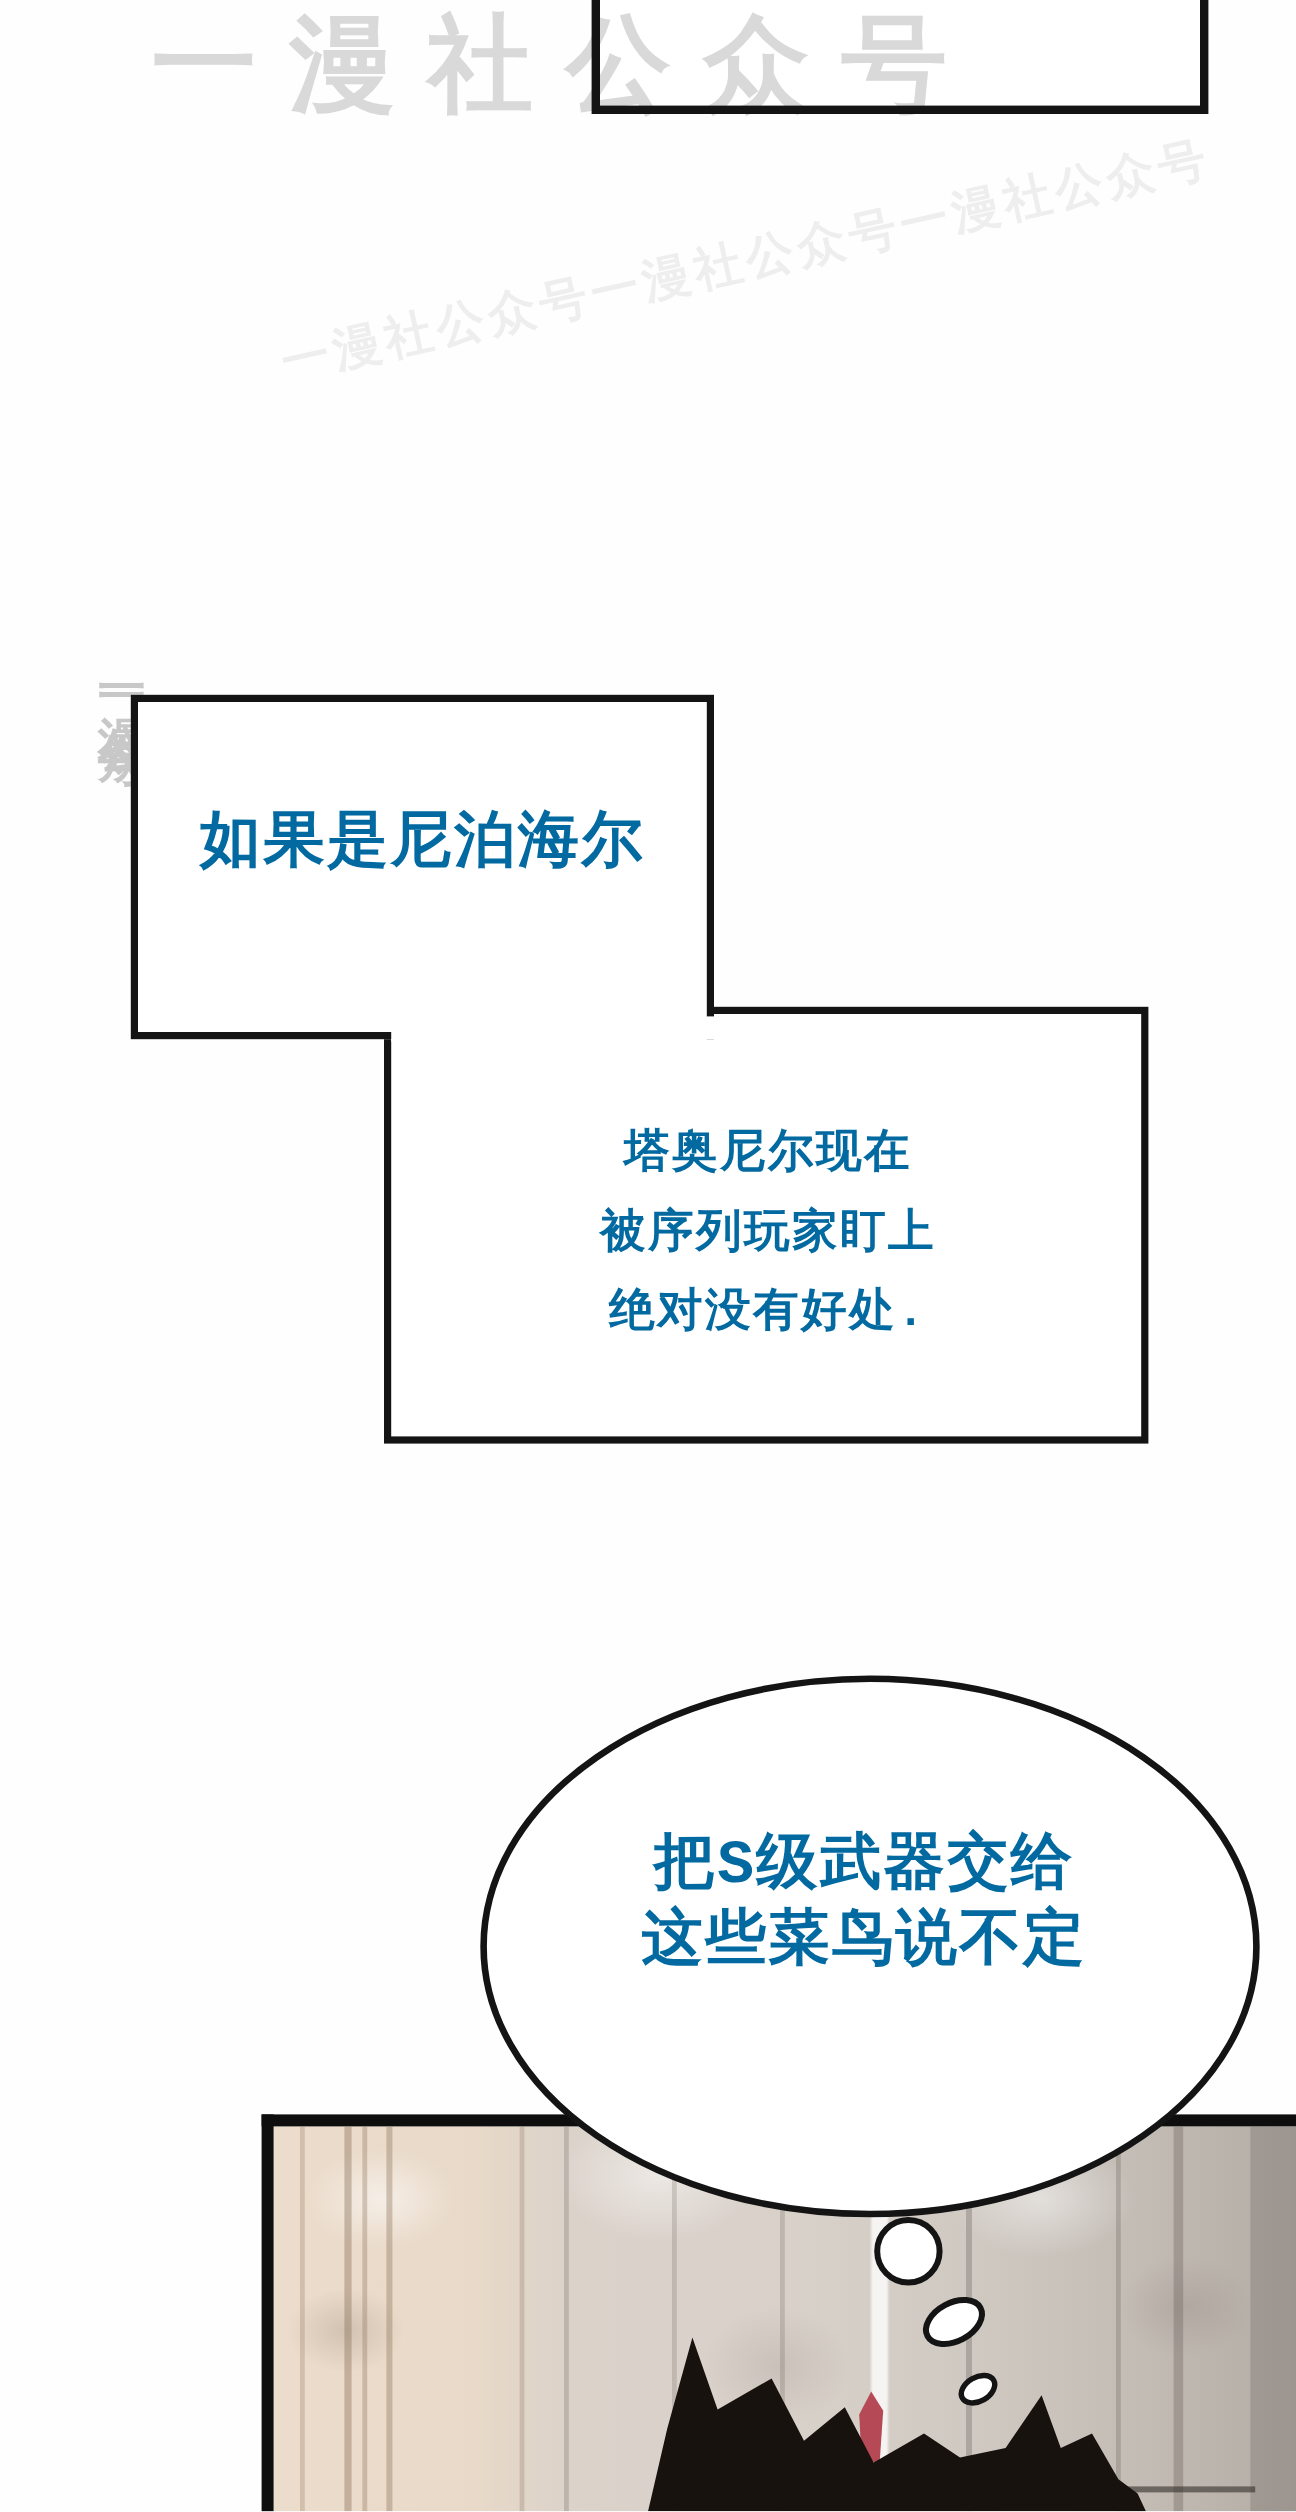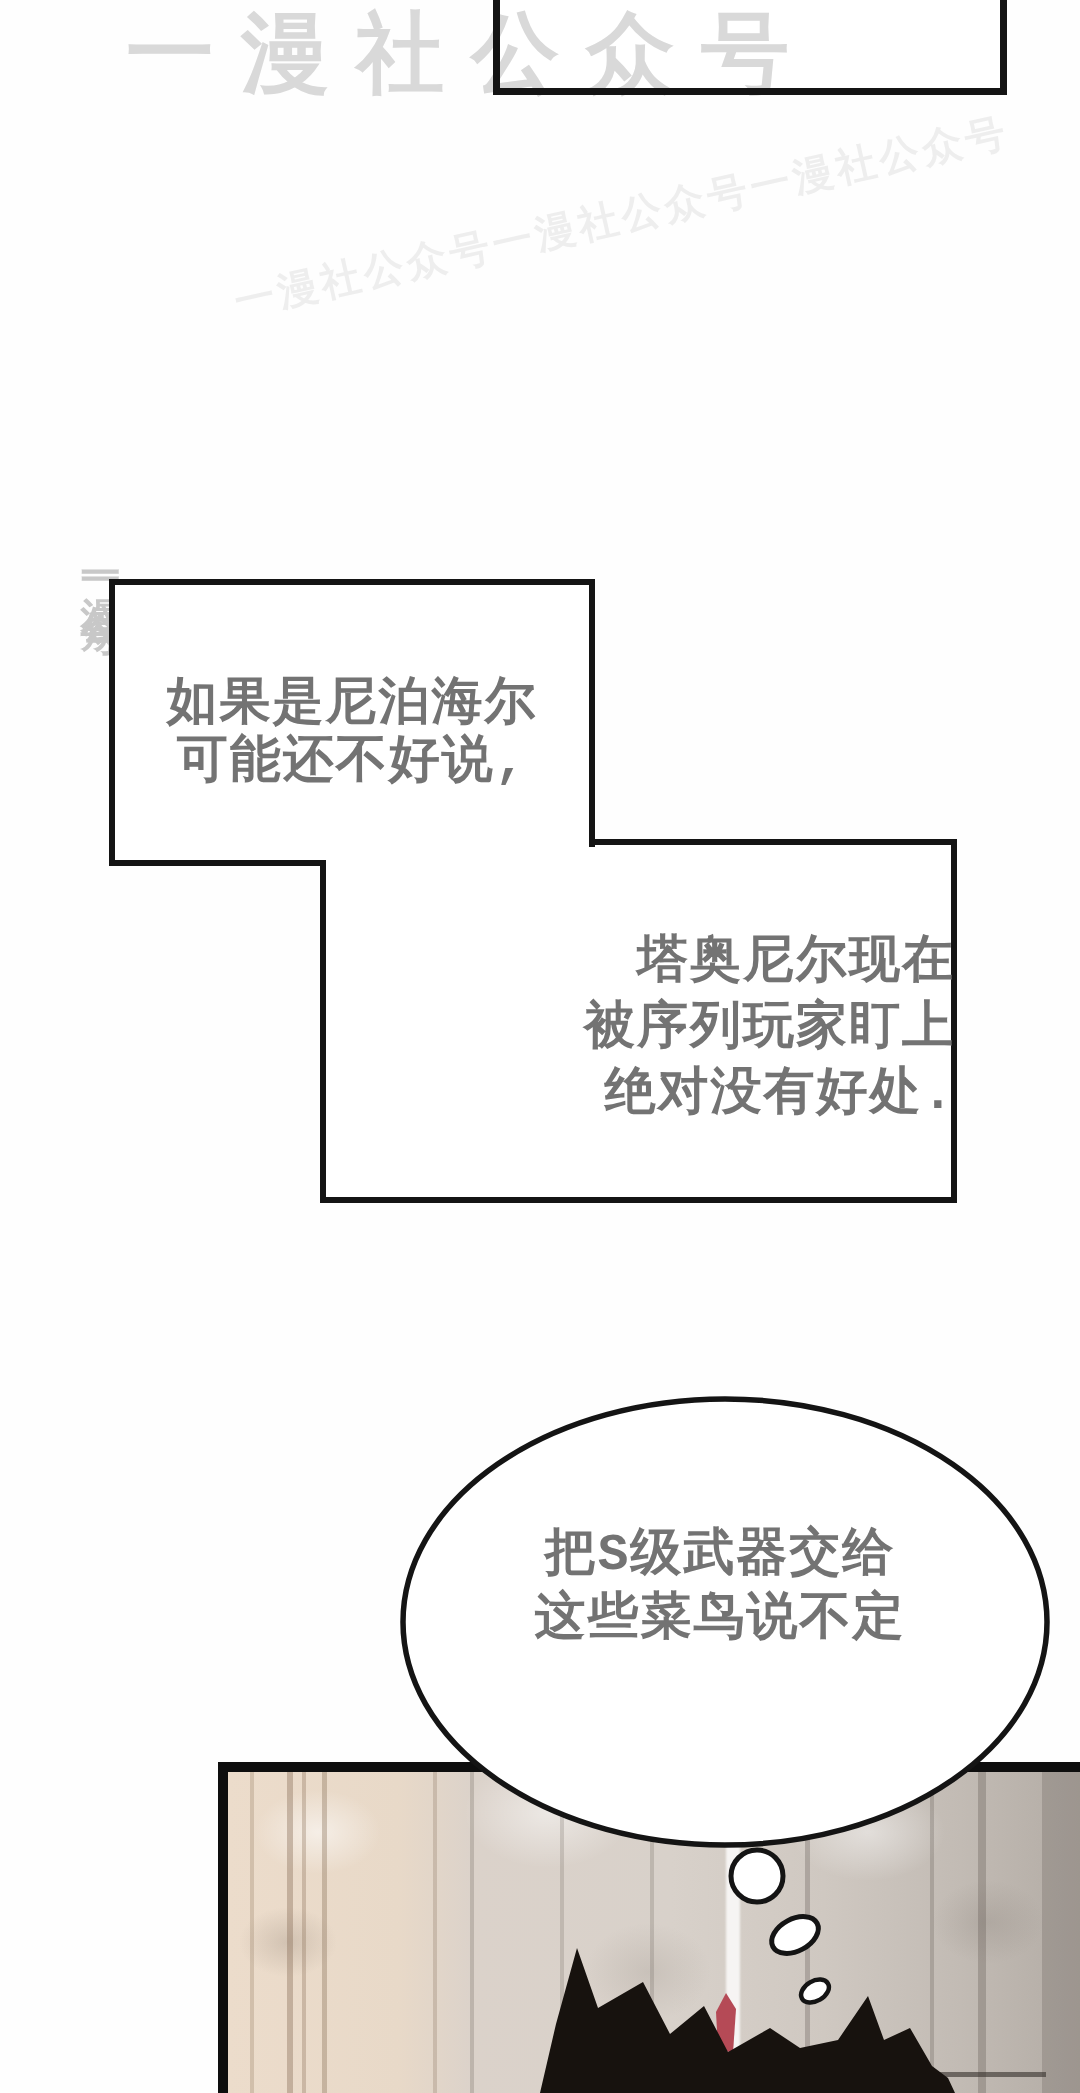--- a/index.html
+++ b/index.html
@@ -16,23 +16,23 @@
            font-size:40px;font-weight:bold;color:#c8c8c8;letter-spacing:7px;z-index:1;}
   
   .tb-fill{left:493px;top:-30px;width:514px;height:125px;background:#fff;z-index:3;}
   .tb-border{left:493px;top:-30px;width:514px;height:125px;border:7px solid #141414;
              box-sizing:border-box;background:transparent;z-index:5;}
   
   .rect-bubble{box-sizing:border-box;background:#ffffff;border:6px solid #141414;}
   #bubble2{left:320px;top:839px;width:637px;height:364px;z-index:6;}
   #bubble1{left:109px;top:579px;width:486px;height:287px;z-index:7;}
   .patch{background:#ffffff;z-index:8;}
-  .btext{z-index:9;text-align:center;color:#737373;font-weight:600;letter-spacing:2px;}
+  .btext{z-index:9;text-align:center;color:#0369a1;font-weight:600;letter-spacing:2px;}
   #bubble1-text{left:112px;top:676px;width:480px;font-size:51px;line-height:58px;}
-  #bubble2-text{left:325px;top:930px;width:630px;font-size:51px;line-height:66px;text-align:right;}
+  #bubble2-text{left:325px;top:930px;width:630px;font-size:38px;line-height:66px;}
   #thought-text{left:385px;top:1524px;width:670px;font-size:51px;line-height:64px;z-index:12;text-align:center;}
   
   #panel{left:218px;top:1762px;width:862px;height:331px;box-sizing:border-box;
          border-top:10px solid #0e0e0e;border-left:10px solid #0e0e0e;z-index:10;
          background:linear-gradient(90deg,#ecdccb 0%,#e8d9c8 20%,#dbd2ca 29%,
                     #d8d1ca 52%,#cfc8c1 70%,#c2bbb4 86%,#b3aca5 100%);overflow:hidden;}
   .wall-line{position:absolute;top:0;height:321px;}
   .mottle{position:absolute;left:0;top:0;width:852px;height:321px;
     background:
       radial-gradient(90px 60px at 90px 60px, rgba(255,255,255,.55), rgba(255,255,255,0) 70%),
@@ -63,21 +63,20 @@
   <div class="abs wm-side">一一漫公众号</div>
 
   <div class="abs rect-bubble" id="bubble2"></div>
   <div class="abs rect-bubble" id="bubble1"></div>
 
   <div class="abs patch" style="left:326px;top:858px;width:263px;height:10px;"></div>
   <div class="abs patch" style="left:587px;top:847px;width:10px;height:19px;"></div>
 
   <div class="abs btext" id="bubble1-text">
     <div>如果是尼泊海尔</div>
-    <div>可能还不好说,</div>
   </div>
 
   <div class="abs btext" id="bubble2-text">
     <div>塔奥尼尔现在</div>
     <div>被序列玩家盯上</div>
     <div>绝对没有好处.</div>
   </div>
 
   <div class="abs" id="panel">
     <div class="mottle"></div>

